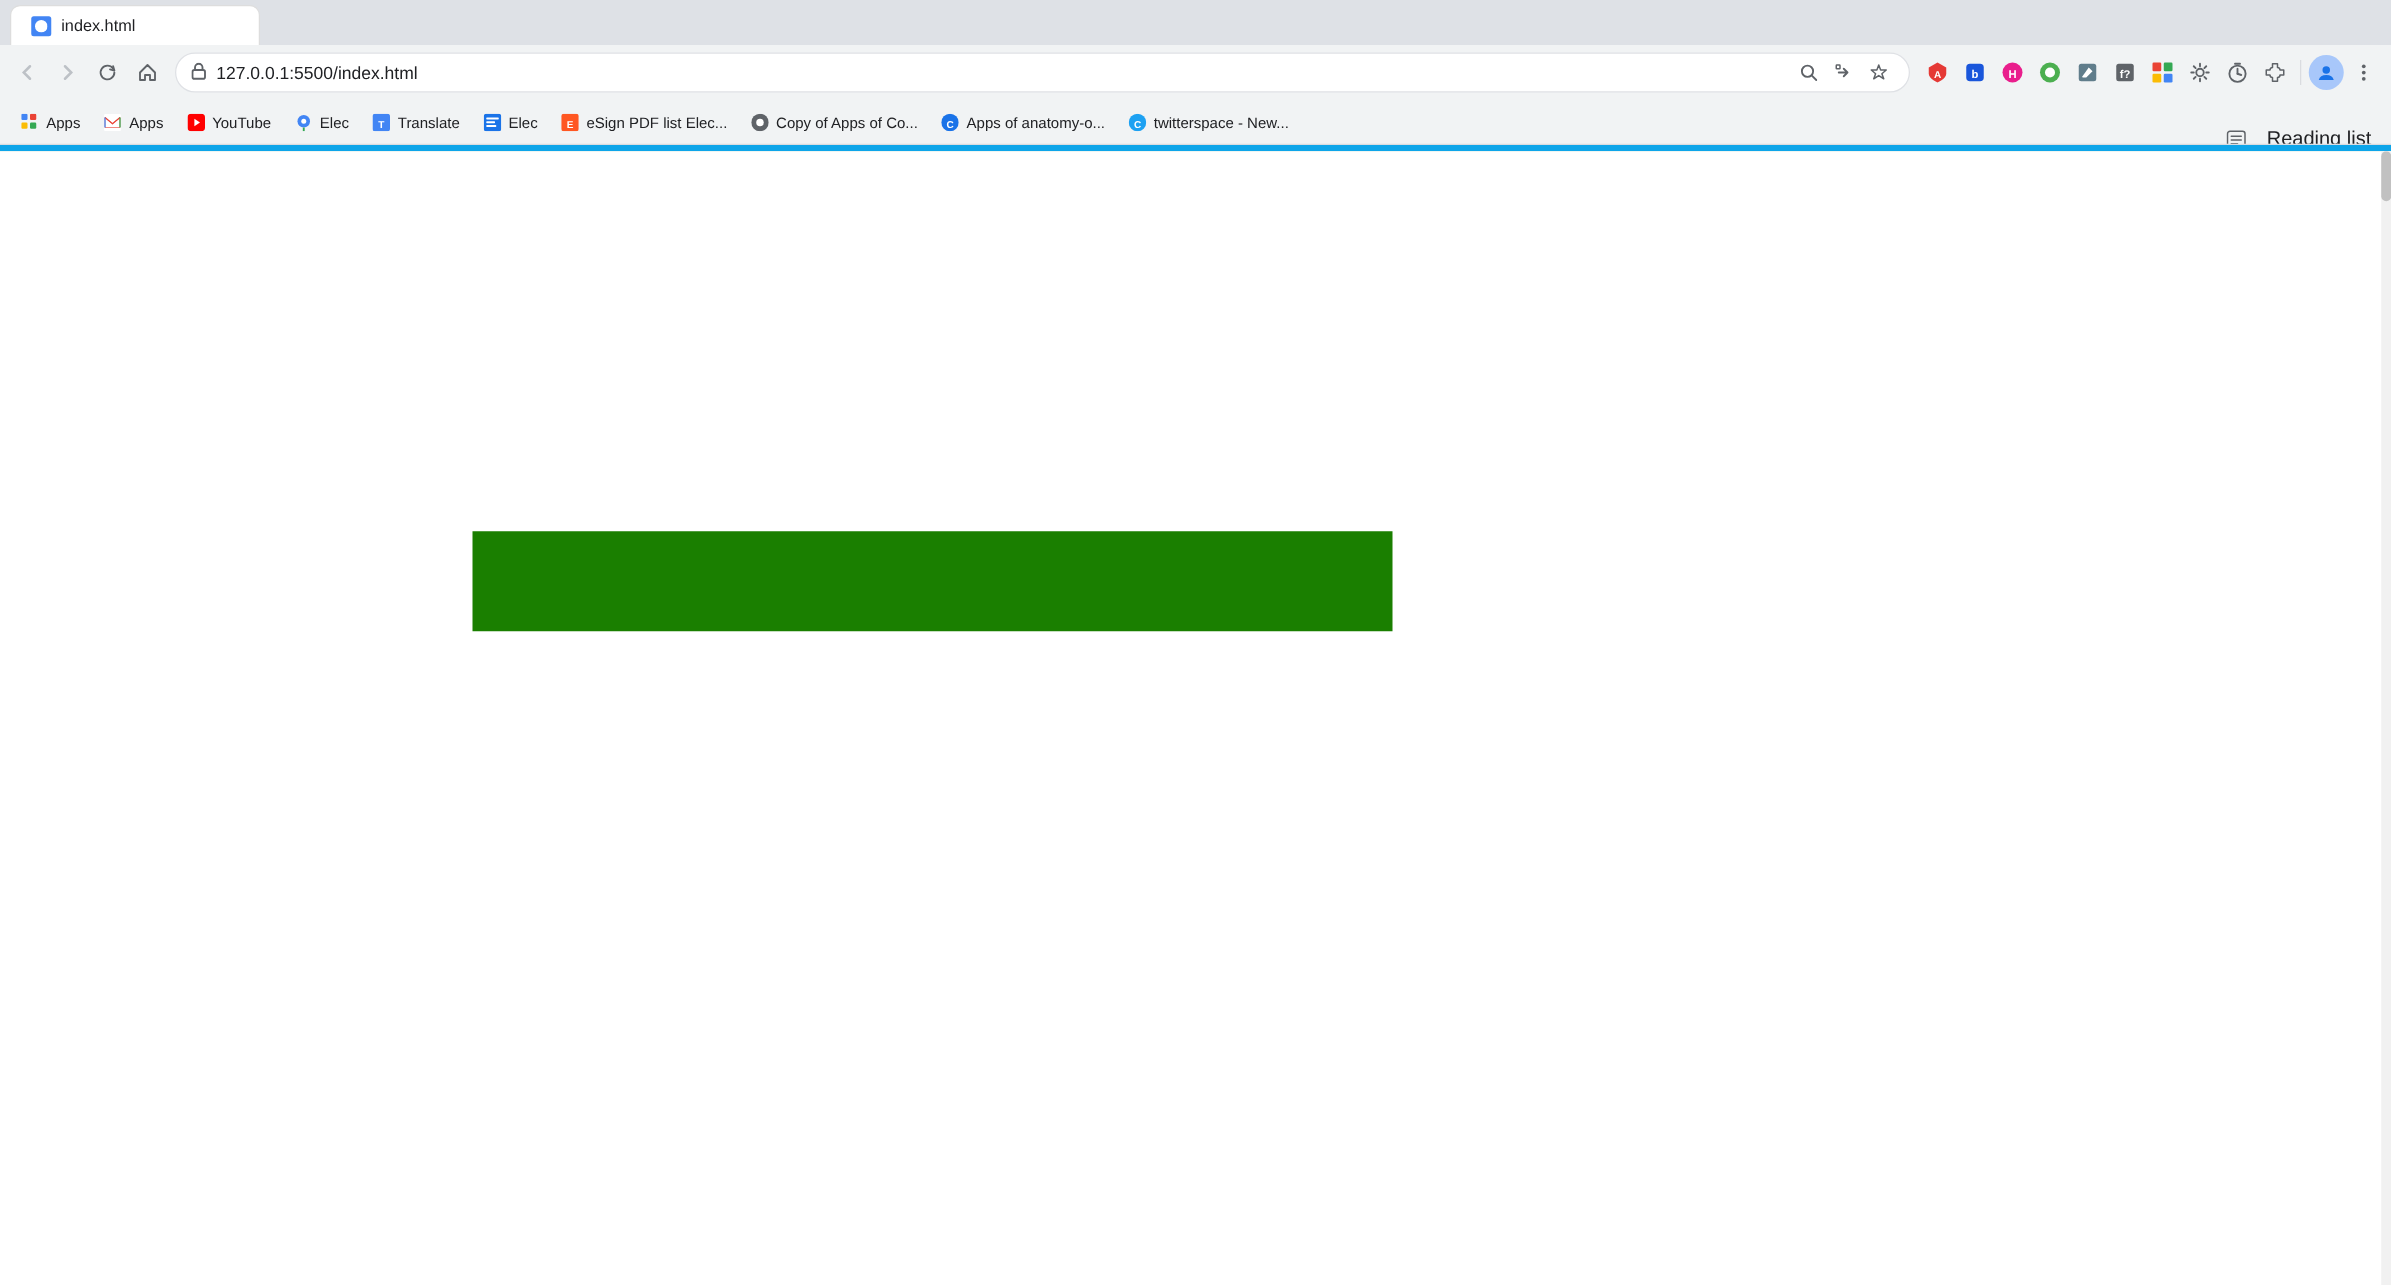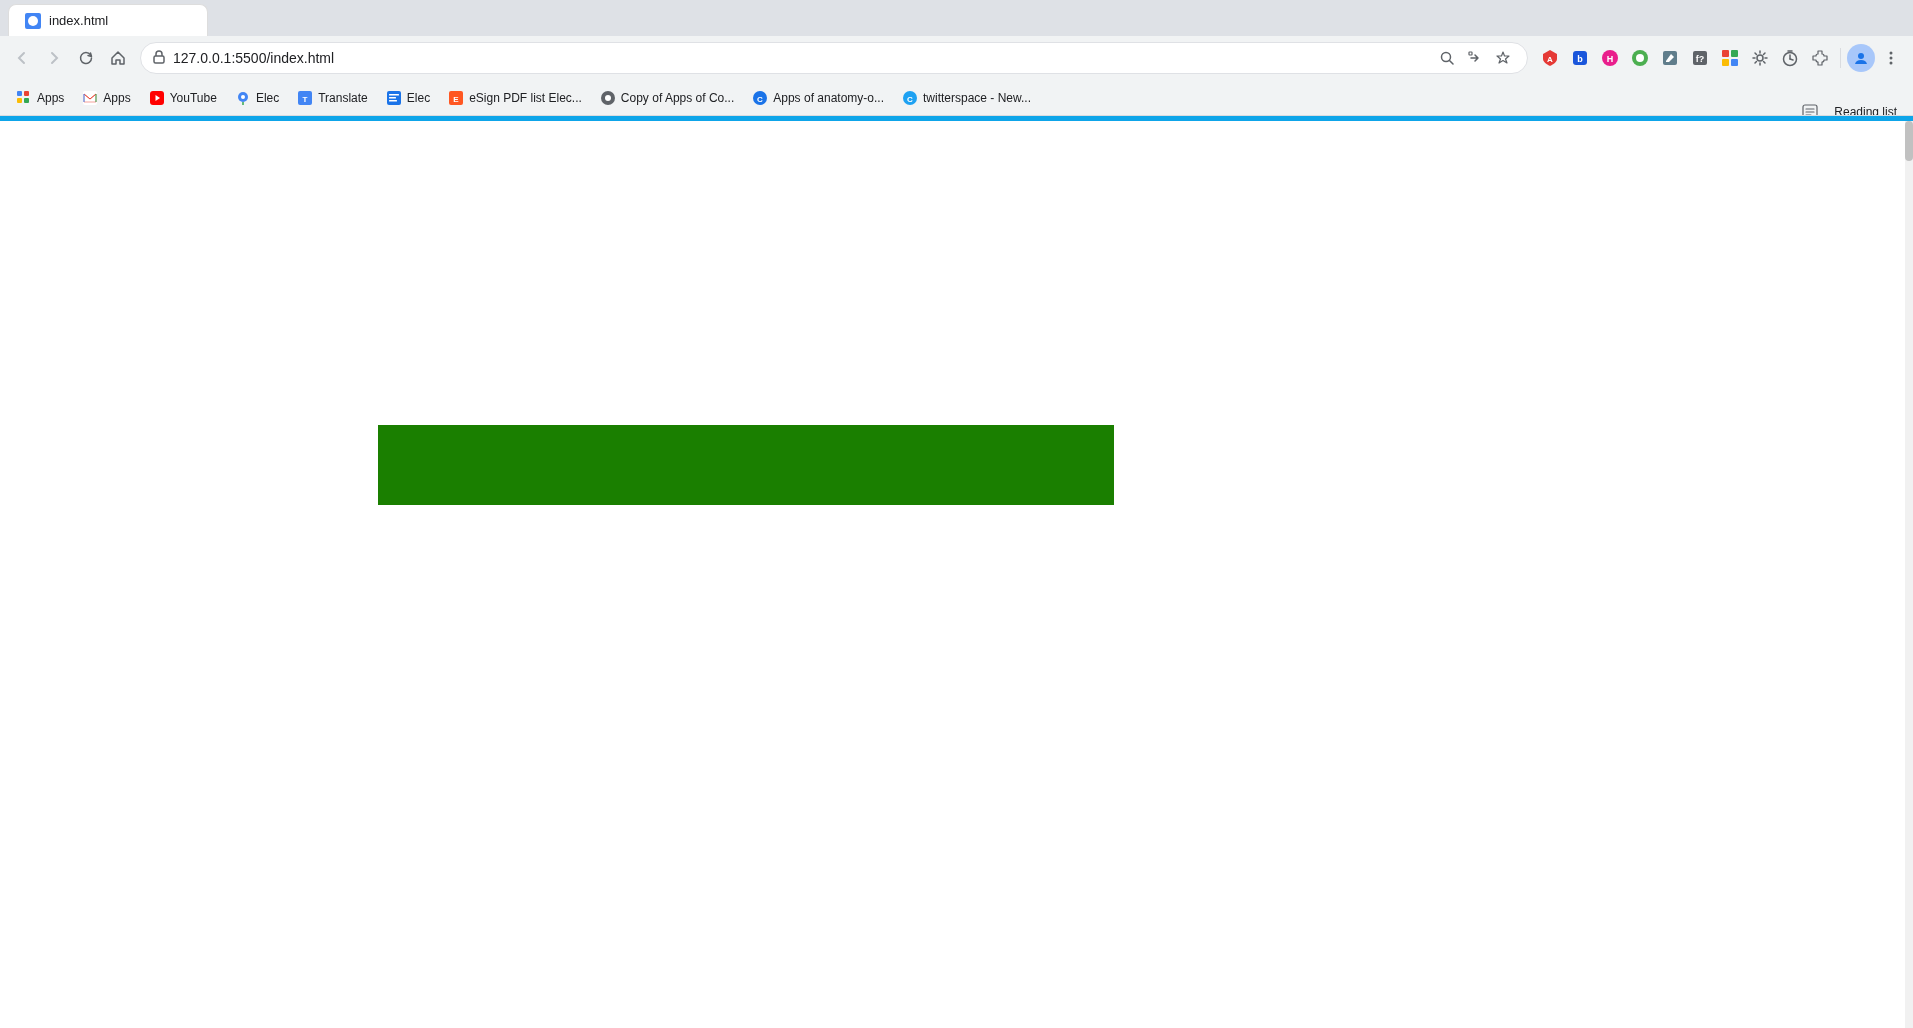--- a/index.html
+++ b/index.html
@@ -216,21 +216,21 @@
     }
 
     .reading-list-btn {
       margin-left: auto;
       display: flex;
       align-items: center;
       gap: 16px;
       padding: 4px 8px;
       border-radius: 4px;
       cursor: pointer;
-      font-size: 12px;
+      font-size: 16px;
       color: #202124;
       margin-top: 28px;
     }
 
     
     .page-content {
       background: #fff;
       width: 100%;
       height: calc(1028px - 116px);
       position: relative;

